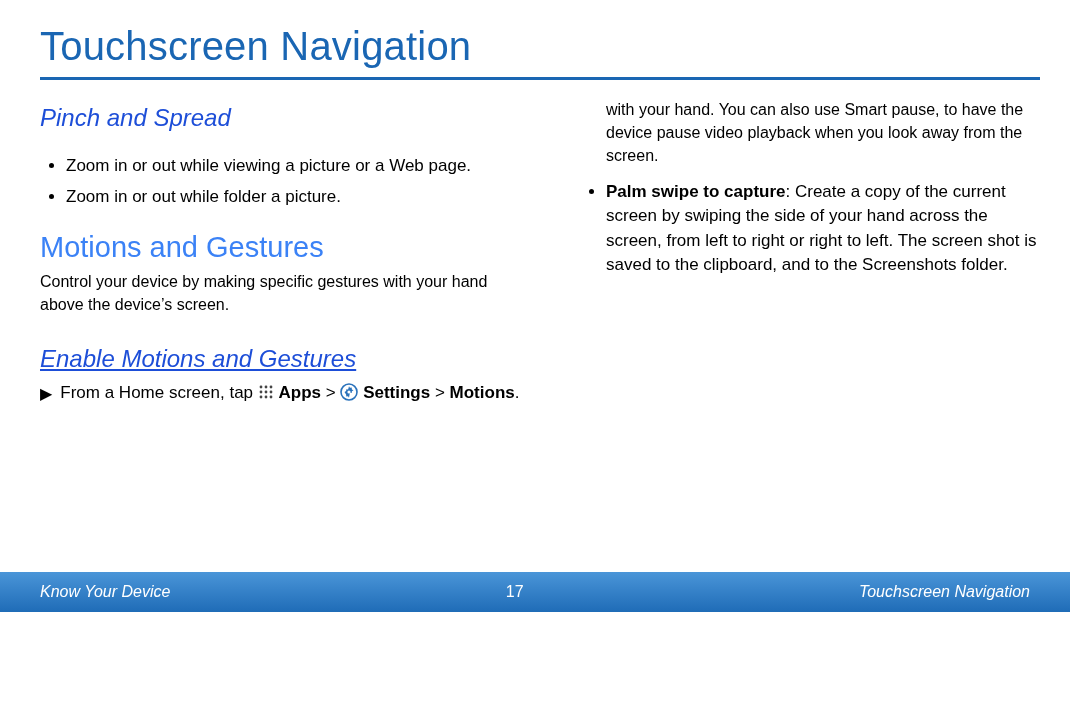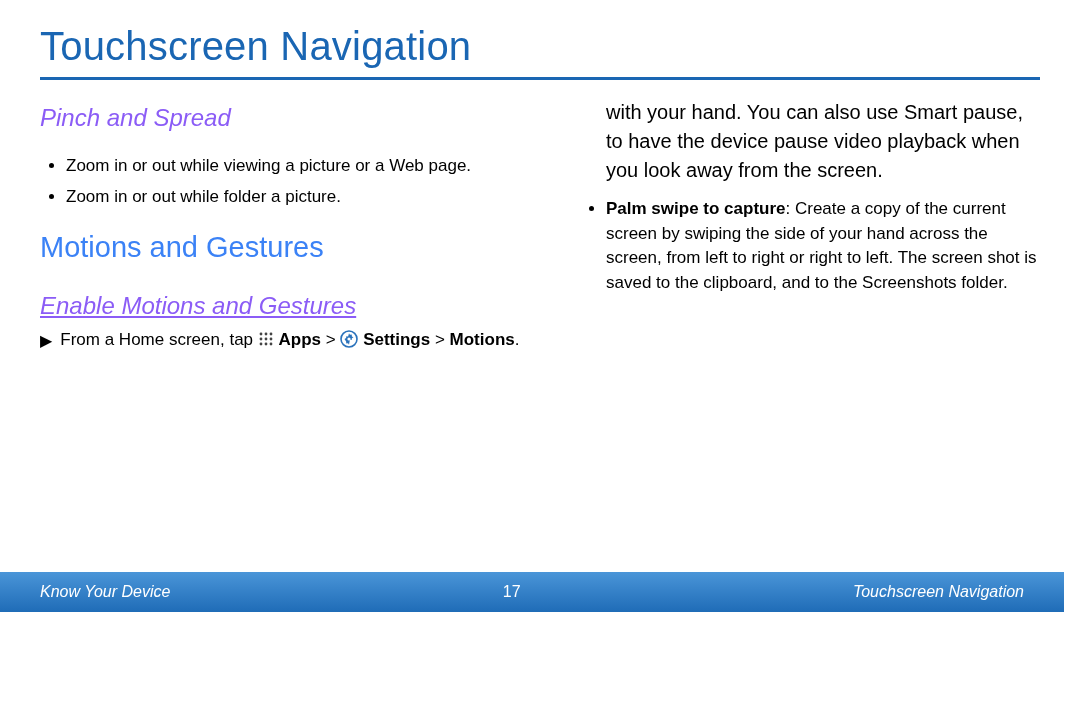--- a/index.html
+++ b/index.html
@@ -1,53 +1,54 @@
 <!DOCTYPE html>
 <html><head>
 <meta charset="utf-8">
 <style>
   * { margin: 0; padding: 0; box-sizing: border-box; }
   html, body { width: 1080px; height: 720px; font-family: Arial, Helvetica, sans-serif; background: #fff; color: #000; }
   .page { position: relative; width: 1080px; height: 612px; padding: 24px 40px 0 40px; }
   .page-title { font-size: 40px; font-weight: 400; color: #1a66b3; padding-bottom: 8px; border-bottom: 3px solid #1a66b3; margin-bottom: 18px; letter-spacing: 0.2px; }
   .columns { display: flex; gap: 40px; }
   .col { width: 490px; }
-  .h2 { font-size: 24px; font-style: italic; color: #8b5cf6; margin: 6px 0 8px 0; font-weight: 400; }
+  .h2 { font-size: 24px; font-style: italic; color: #1d4ed8; margin: 6px 0 8px 0; font-weight: 400; }
   .h1 { font-size: 29px; color: #3b82f6; margin: 22px 0 6px 0; font-weight: 400; }
-  .body { font-size: 20px; line-height: 1.45; margin: 4px 0 12px 0; }
+  .body { font-size: 16px; line-height: 1.45; margin: 4px 0 12px 0; }
   ul.list { list-style: disc; padding-left: 26px; margin: 22px 0 14px 0; }
   ul.list li { font-size: 17px; line-height: 1.45; margin: 6px 0; }
   .step { display: flex; align-items: flex-start; gap: 8px; margin: 6px 0 10px 0; font-size: 17px; line-height: 1.45; }
   .arrow { font-size: 16px; line-height: 1.5; margin-top:1px; }
   .bold { font-weight: 700; }
   ul.sub { list-style: disc; padding-left: 46px; margin: 10px 0 0 0; }
   ul.sub li { font-size: 17px; line-height: 1.45; margin: 12px 0; }
   .icon-apps { display: inline-block; vertical-align: -2px; }
   .icon-gear { display: inline-block; vertical-align: -3px; }
-  .footer { position: absolute; left: 0; right: 16px; bottom: 0; height: 40px; background: linear-gradient(#4a95d8, #1f6cb7); color: #fff; display: flex; align-items: center; justify-content: space-between; padding: 0 40px; font-style: italic; font-size: 16px; }
+  .footer { position: absolute; left: 0; right: 10px; bottom: 0; height: 40px; background: linear-gradient(#4a95d8, #1f6cb7); color: #fff; display: flex; align-items: center; justify-content: space-between; padding: 0 40px; font-style: italic; font-size: 16px; }
   .footer .center { font-style: normal; }
 </style>
 </head>
 <body>
 
 <div class="page">
 
   <h1 class="page-title">Touchscreen Navigation</h1>
 
   <div class="columns">
 
     <div class="col">
 
       <div class="h2">Pinch and Spread</div>
       <ul class="list">
         <li>Zoom in or out while viewing a picture or a Web page.</li>
         <li>Zoom in or out while folder a picture.</li>
       </ul>
 
       <div class="h1">Motions and Gestures</div>
+      <p class="body">Control your device by making specific gestures with your hand above the device’s screen.</p>
 
       <div class="h2" style="margin-top:28px;text-decoration:underline;">Enable Motions and Gestures</div>
 
       <div class="step">
         <span class="arrow">▶</span>
         <span>
           <span>From a Home screen, tap </span><span class="icon-apps"><svg width="16" height="16" viewBox="0 0 16 16">
                 <g fill="#444">
                   <circle cx="3" cy="3" r="1.4"></circle>
                   <circle cx="8" cy="3" r="1.4"></circle>

